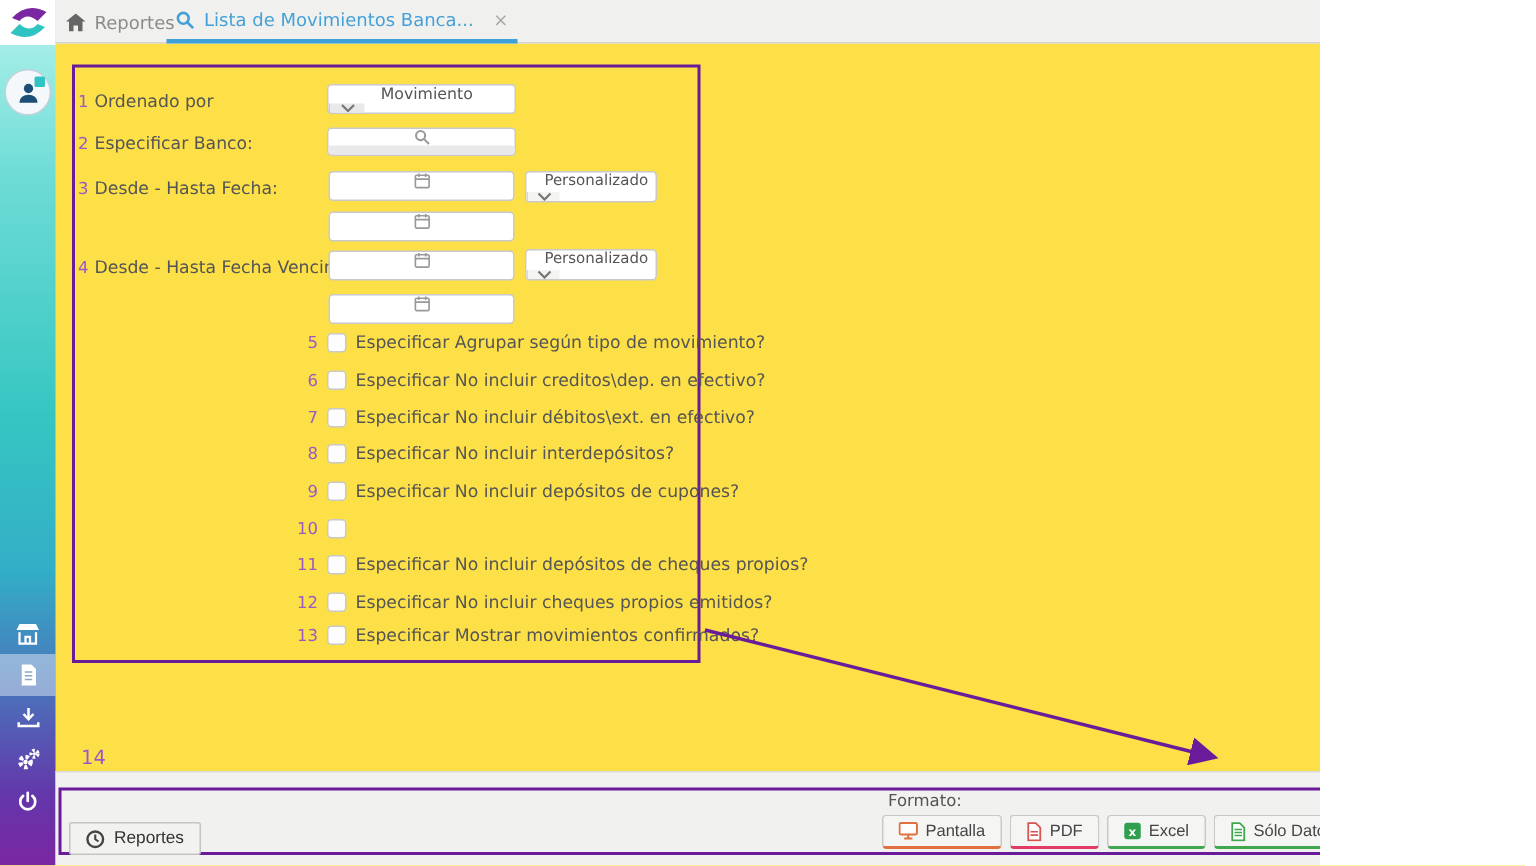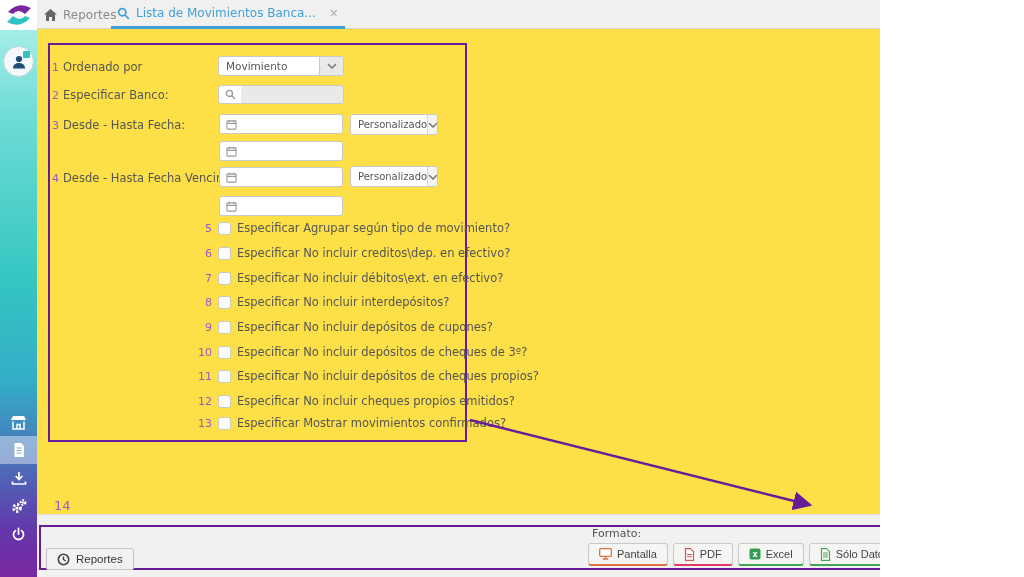--- a/index.html
+++ b/index.html
@@ -27,21 +27,21 @@
   
   .anno-rect { position:absolute; border:2px solid #6a1b9a; pointer-events:none; }
   .form-rect { left:48px; top:43px; width:419px; height:399px; }
   .footer-rect { left:39px; top:525px; width:981px; height:45px; }
   .arrow-svg { position:absolute; left:0; top:0; width:1024px; height:577px; pointer-events:none; }
 
   
   .frow { position:absolute; display:flex; align-items:center; gap:4px; height:20px; }
   .fnum { color:#9b59c6; font-size:11px; }
   .flabel { color:#555; font-size:11.5px; }
-  .ctl { position:absolute; background:#fff; border:1px solid #c9c9c9; border-radius:3px; display:flex; align-items:center; overflow:hidden; }
+  .ctl { position:absolute; background:#fff; border:1px solid #c9c9c9; border-radius:3px; display:flex; align-items:center; overflow:hidden;flex-direction:column; }
   .sel-text { flex:1; font-size:10.5px; color:#555; padding-left:7px; }
   .sel-caret { width:24px; align-self:stretch; background:#e9e9e9; border-left:1px solid #c9c9c9; display:flex; align-items:center; justify-content:center; }
   .sel-caret.lite { background:#f4f4f3; border-left:1px solid #d7d7d7; width:22px; }
   .icon-cell { width:22px; display:flex; align-items:center; justify-content:center; }
   .search-fill { flex:1; align-self:stretch; background:#e9e9e9; border-radius:0 2px 2px 0; }
 
   .chkrow { position:absolute; left:194px; display:flex; align-items:center; gap:6px; height:14px; }
   .chknum { width:18px; text-align:right; color:#9b59c6; font-size:11px; }
   .chkbox { width:13px; height:13px; background:#fdfdfd; border:1px solid #c9c9c9; border-radius:3px; }
   .chklabel { color:#555; font-size:11.5px; white-space:nowrap; }
@@ -238,21 +238,20 @@
     <span class="chklabel">Especificar No incluir interdepósitos?</span>
   </div>
   <div class="chkrow" style="top:320px;">
     <span class="chknum">9</span>
     <span class="chkbox"></span>
     <span class="chklabel">Especificar No incluir depósitos de cupones?</span>
   </div>
   <div class="chkrow" style="top:345px;">
     <span class="chknum">10</span>
     <span class="chkbox"></span>
-    <span class="chklabel">Especificar No incluir depósitos de cheques de 3º?</span>
   </div>
   <div class="chkrow" style="top:369px;">
     <span class="chknum">11</span>
     <span class="chkbox"></span>
     <span class="chklabel">Especificar No incluir depósitos de cheques propios?</span>
   </div>
   <div class="chkrow" style="top:394px;">
     <span class="chknum">12</span>
     <span class="chkbox"></span>
     <span class="chklabel">Especificar No incluir cheques propios emitidos?</span>

